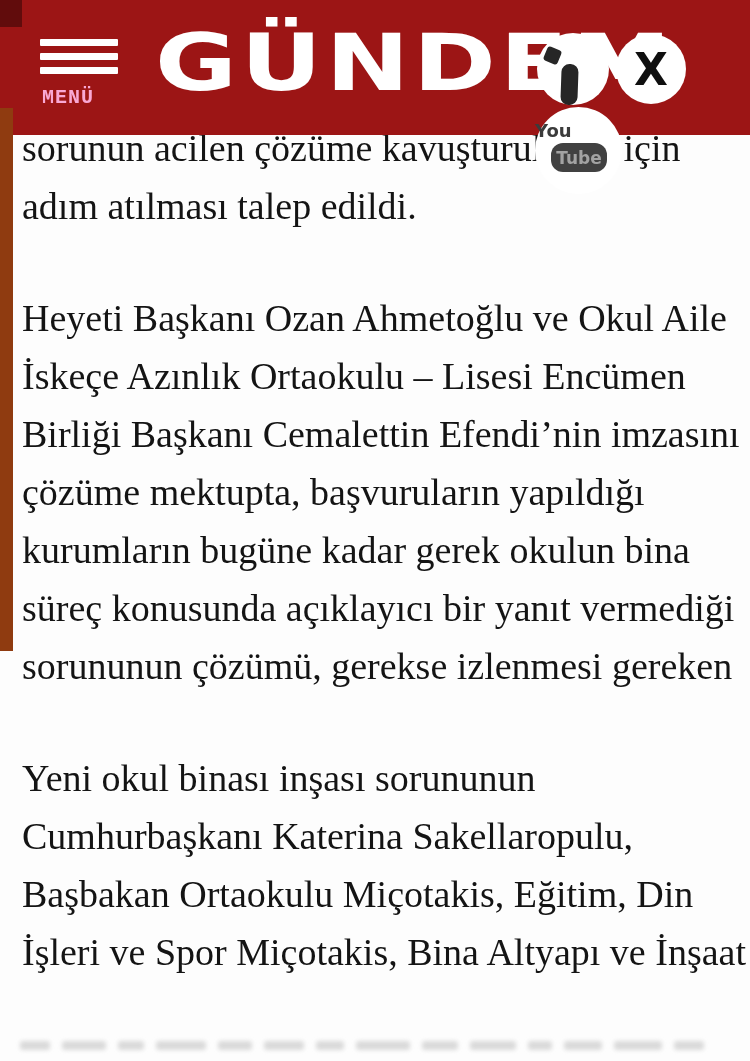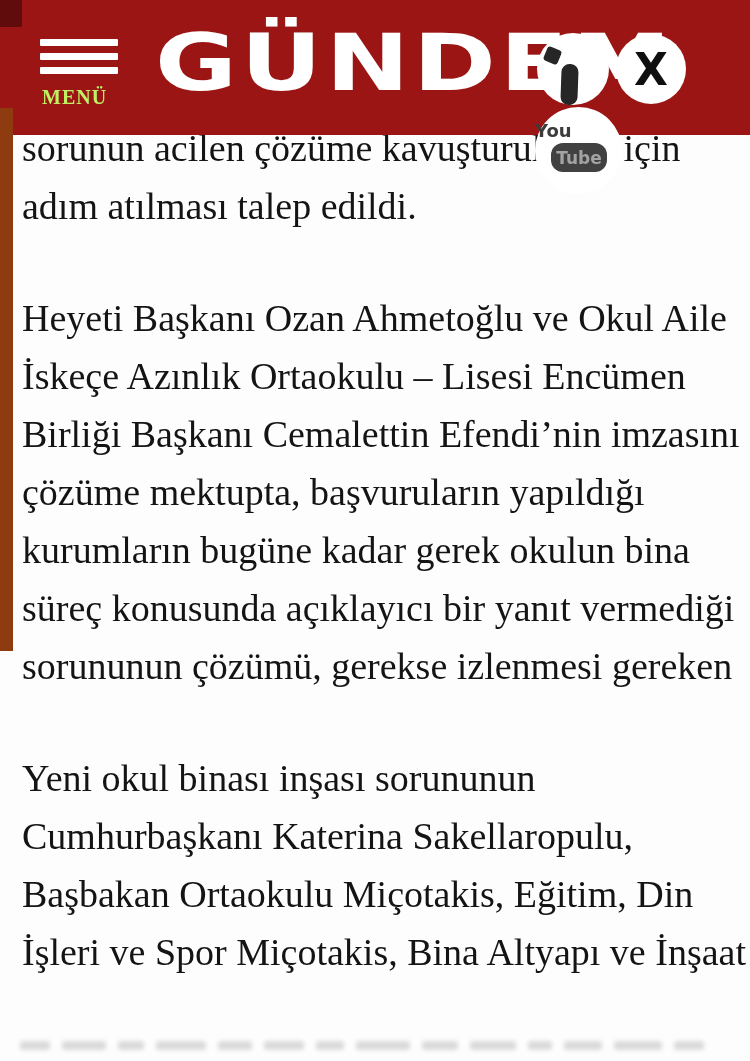--- a/index.html
+++ b/index.html
@@ -27,22 +27,22 @@
   }
   .menu-bars{position:absolute;left:0;top:0;width:78px;height:37px;}
   .menu-bars .bar{
     position:absolute;left:0;width:78px;height:7px;background:#ffffff;border-radius:1px;
   }
   .bar.b1{top:0;}
   .bar.b2{top:14px;}
   .bar.b3{top:28px;}
   .menu-label{
     position:absolute;left:2px;top:47px;
-    font-family:Liberation Serif, serif;
-    font-weight:bold;font-size:20px;letter-spacing:1px;color:#bef264;
+    font-family:Liberation Mono, monospace;
+    font-weight:bold;font-size:20px;letter-spacing:1px;color:#f9a8d4;
   }
   .logo{
     position:absolute;left:155px;top:24px;
     font-family:"DejaVu Sans", sans-serif;
     font-weight:800;font-size:78px;line-height:78px;
     letter-spacing:3px;color:#ffffff;
     transform:scaleX(1.28);transform-origin:left center;
     z-index:11;white-space:nowrap;
   }
 

